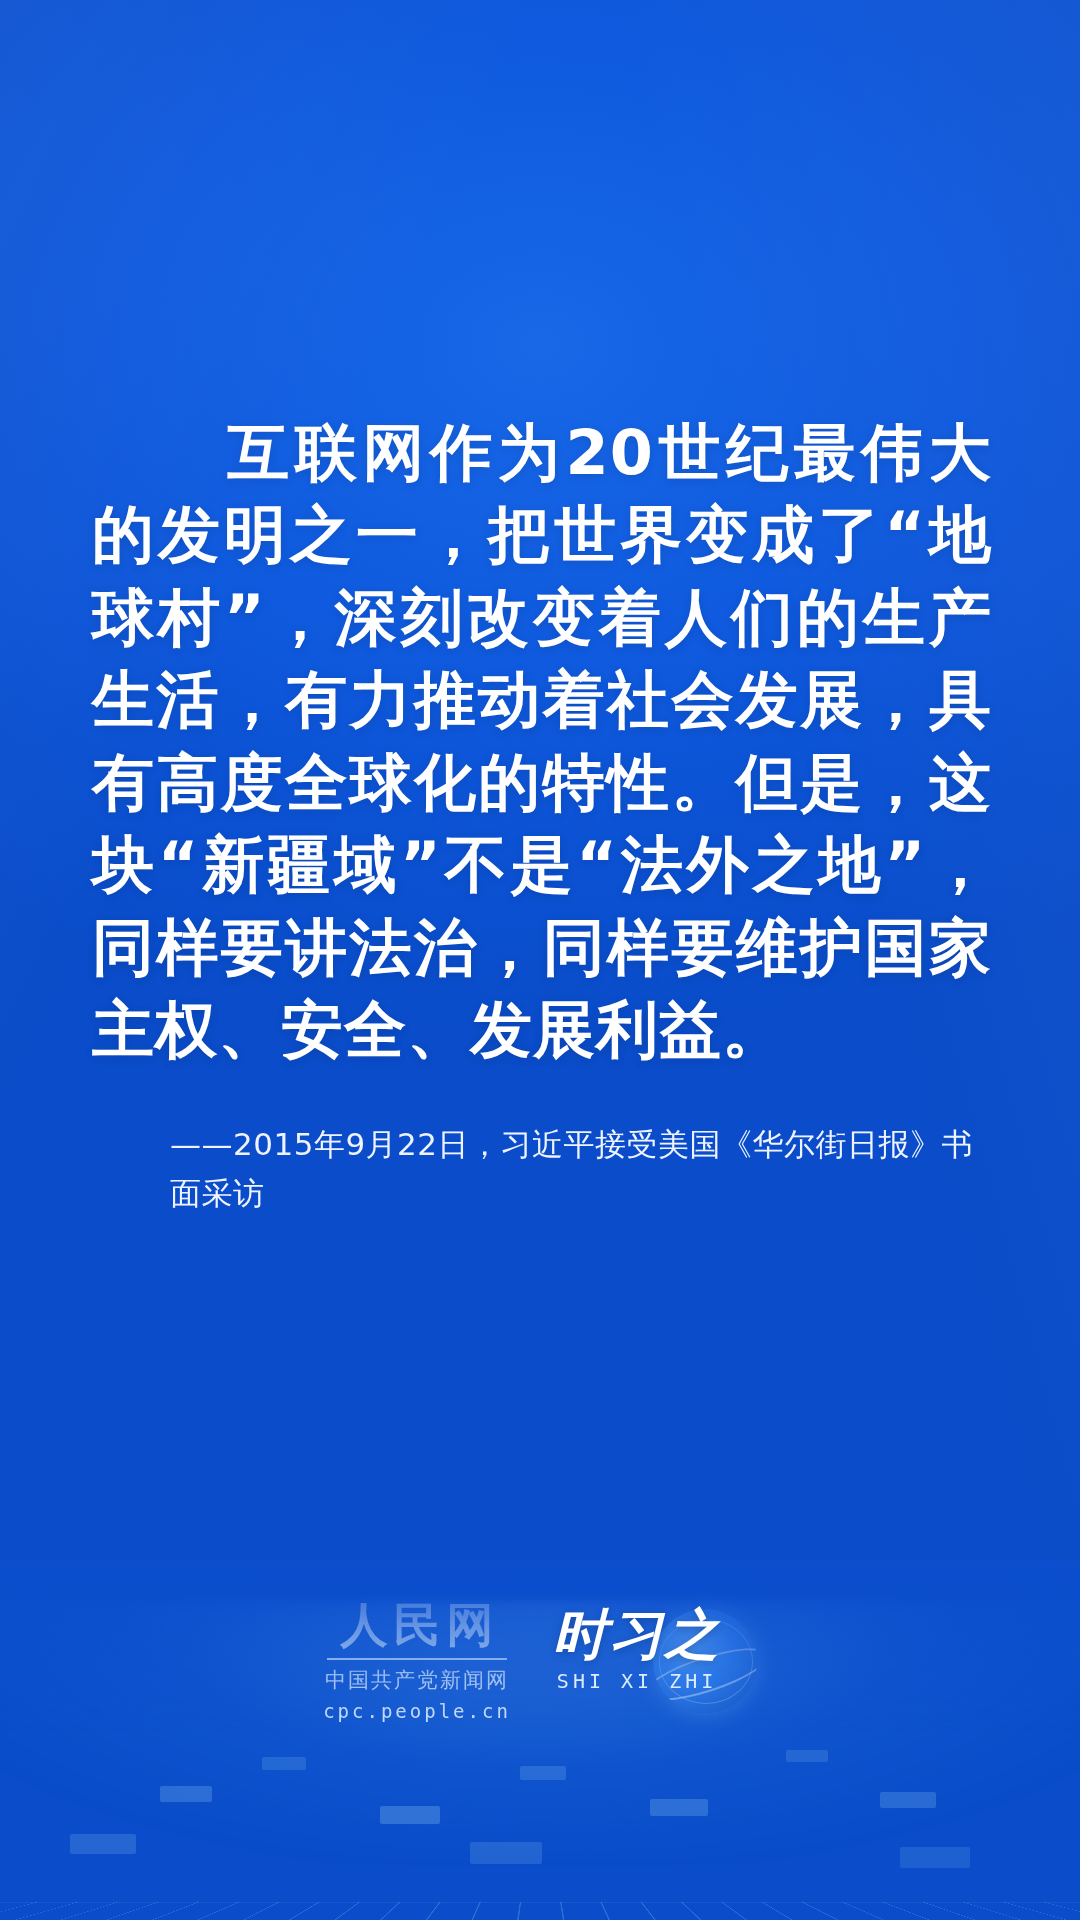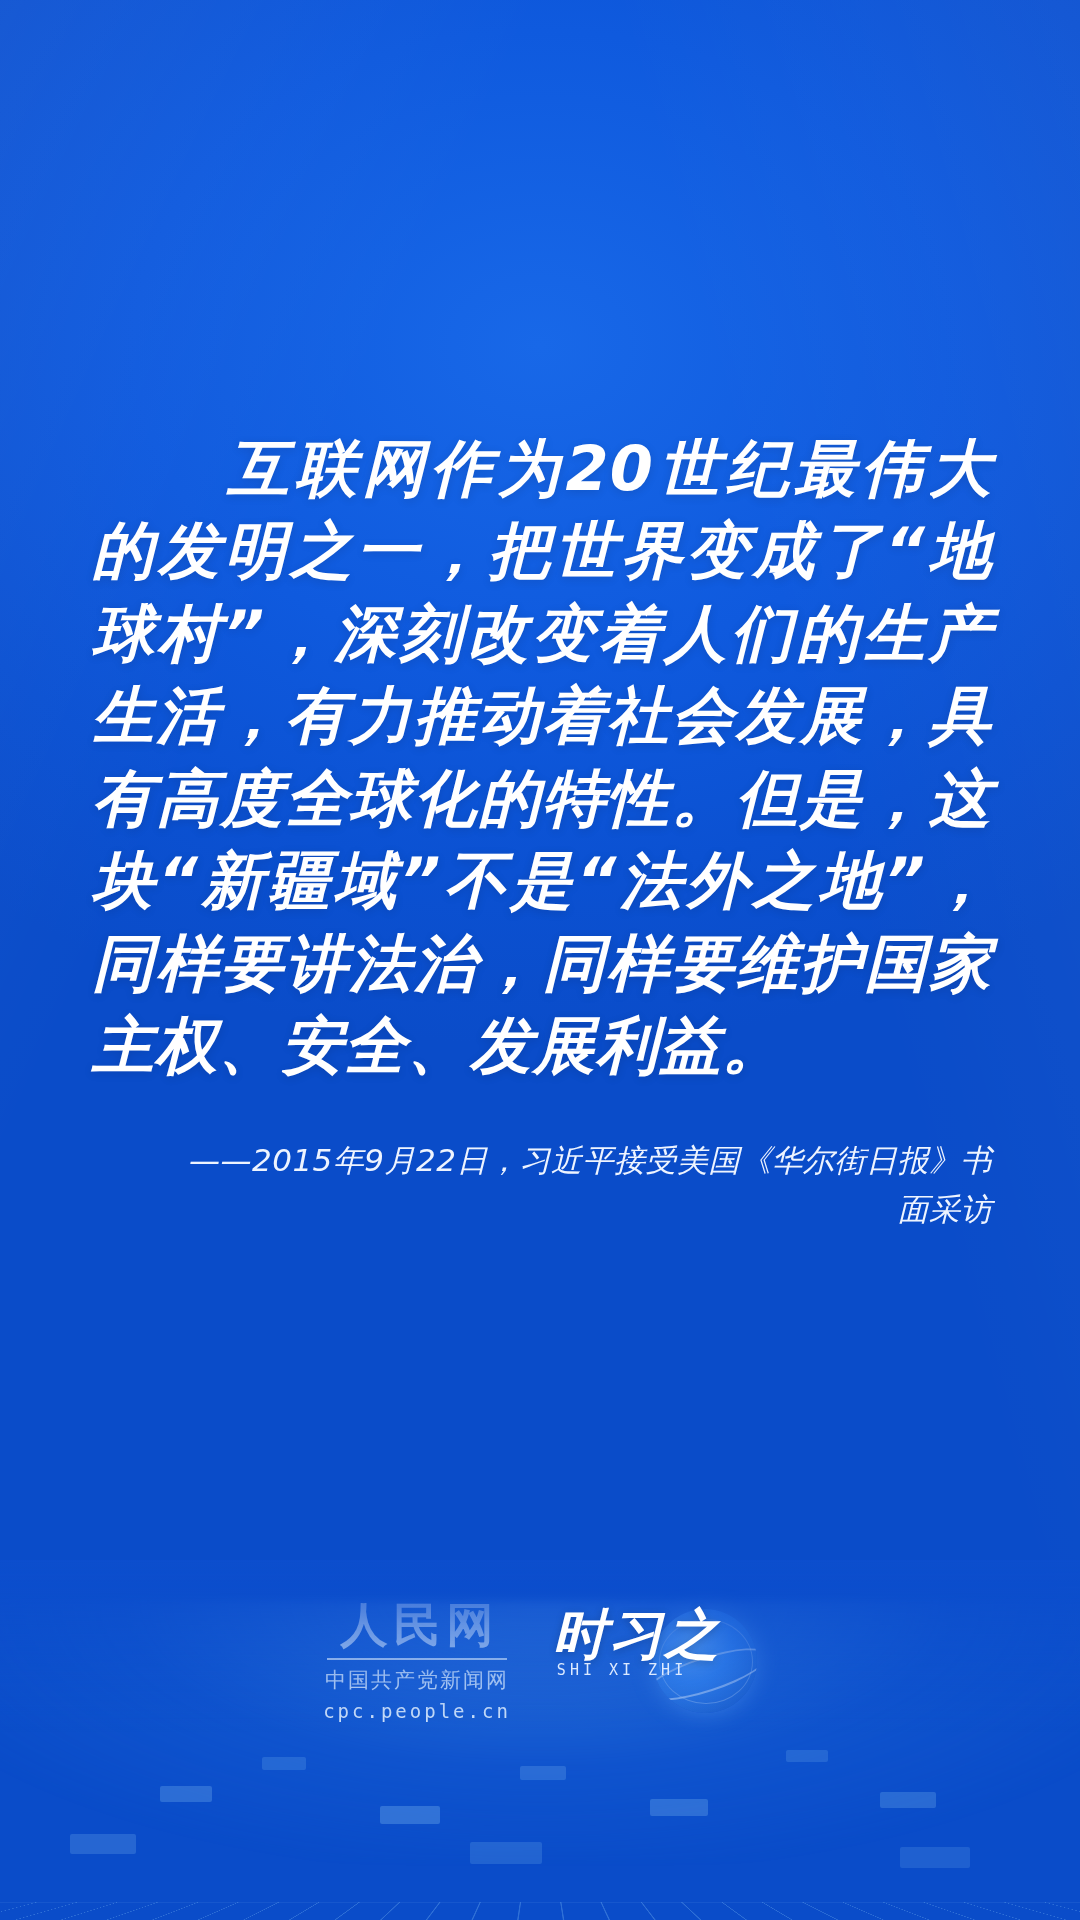--- a/index.html
+++ b/index.html
@@ -32,23 +32,22 @@
     background:
       linear-gradient(115deg, rgba(255,255,255,0.05) 0%, rgba(255,255,255,0) 28%),
       linear-gradient(255deg, rgba(255,255,255,0.045) 0%, rgba(255,255,255,0) 30%);
     pointer-events: none;
   }
 
   
   .quote-block {
     position: absolute;
     left: 92px;
-    top: 428px;
+    top: 412px;
     width: 900px;
-    font-style: italic;
   }
 
   .quote-text {
     font-family: "DejaVu Sans", "Liberation Sans", sans-serif;
     color: #ffffff;
     font-size: 62px;
     line-height: 1.33;
     font-weight: 700;
     letter-spacing: 1px;
     text-align: justify;
@@ -58,21 +57,20 @@
 
   .source {
     margin-top: 48px;
     padding-left: 78px;
     color: #eef4ff;
     font-family: "DejaVu Sans", "Liberation Sans", sans-serif;
     font-size: 31px;
     line-height: 1.6;
     font-weight: 400;
     letter-spacing: 0.5px;
-    text-align: right;
   }
 
   
   .logo-row {
     position: absolute;
     left: 0;
     right: 0;
     top: 1600px;
     display: flex;
     align-items: center;
@@ -170,22 +168,23 @@
     font-style: italic;
     font-weight: 700;
     font-size: 54px;
     letter-spacing: 2px;
     line-height: 1;
     text-shadow: 0 2px 8px rgba(0,0,0,0.2);
   }
 
   .sxz-text .sxz-en {
     font-family: "DejaVu Sans Mono", "Liberation Mono", monospace;
-    font-size: 15px;
+    font-size: 20px;
     letter-spacing: 4px;
+    margin-top: 8px;
     padding-left: 4px;
     color: #dceaff;
   }
 
   
   .horizon {
     position: absolute;
     left: 0;
     right: 0;
     bottom: 0;

